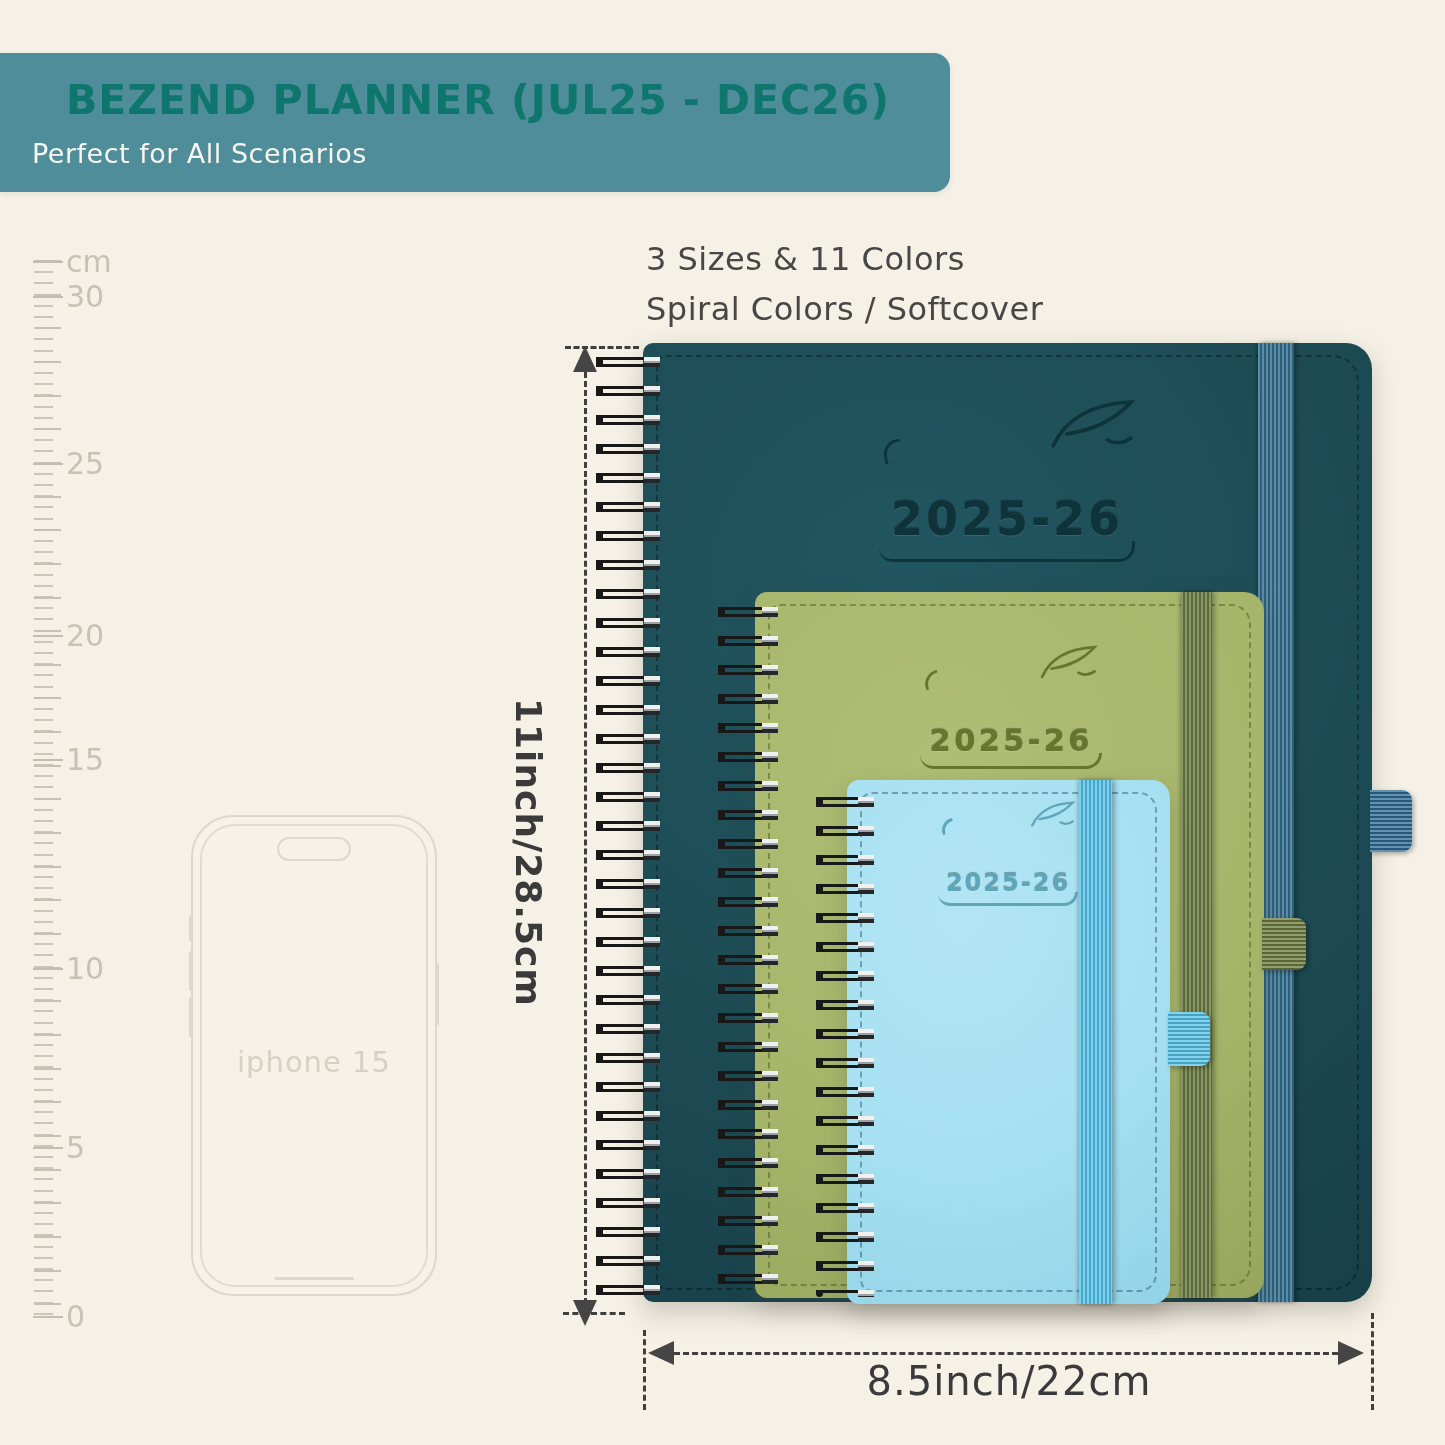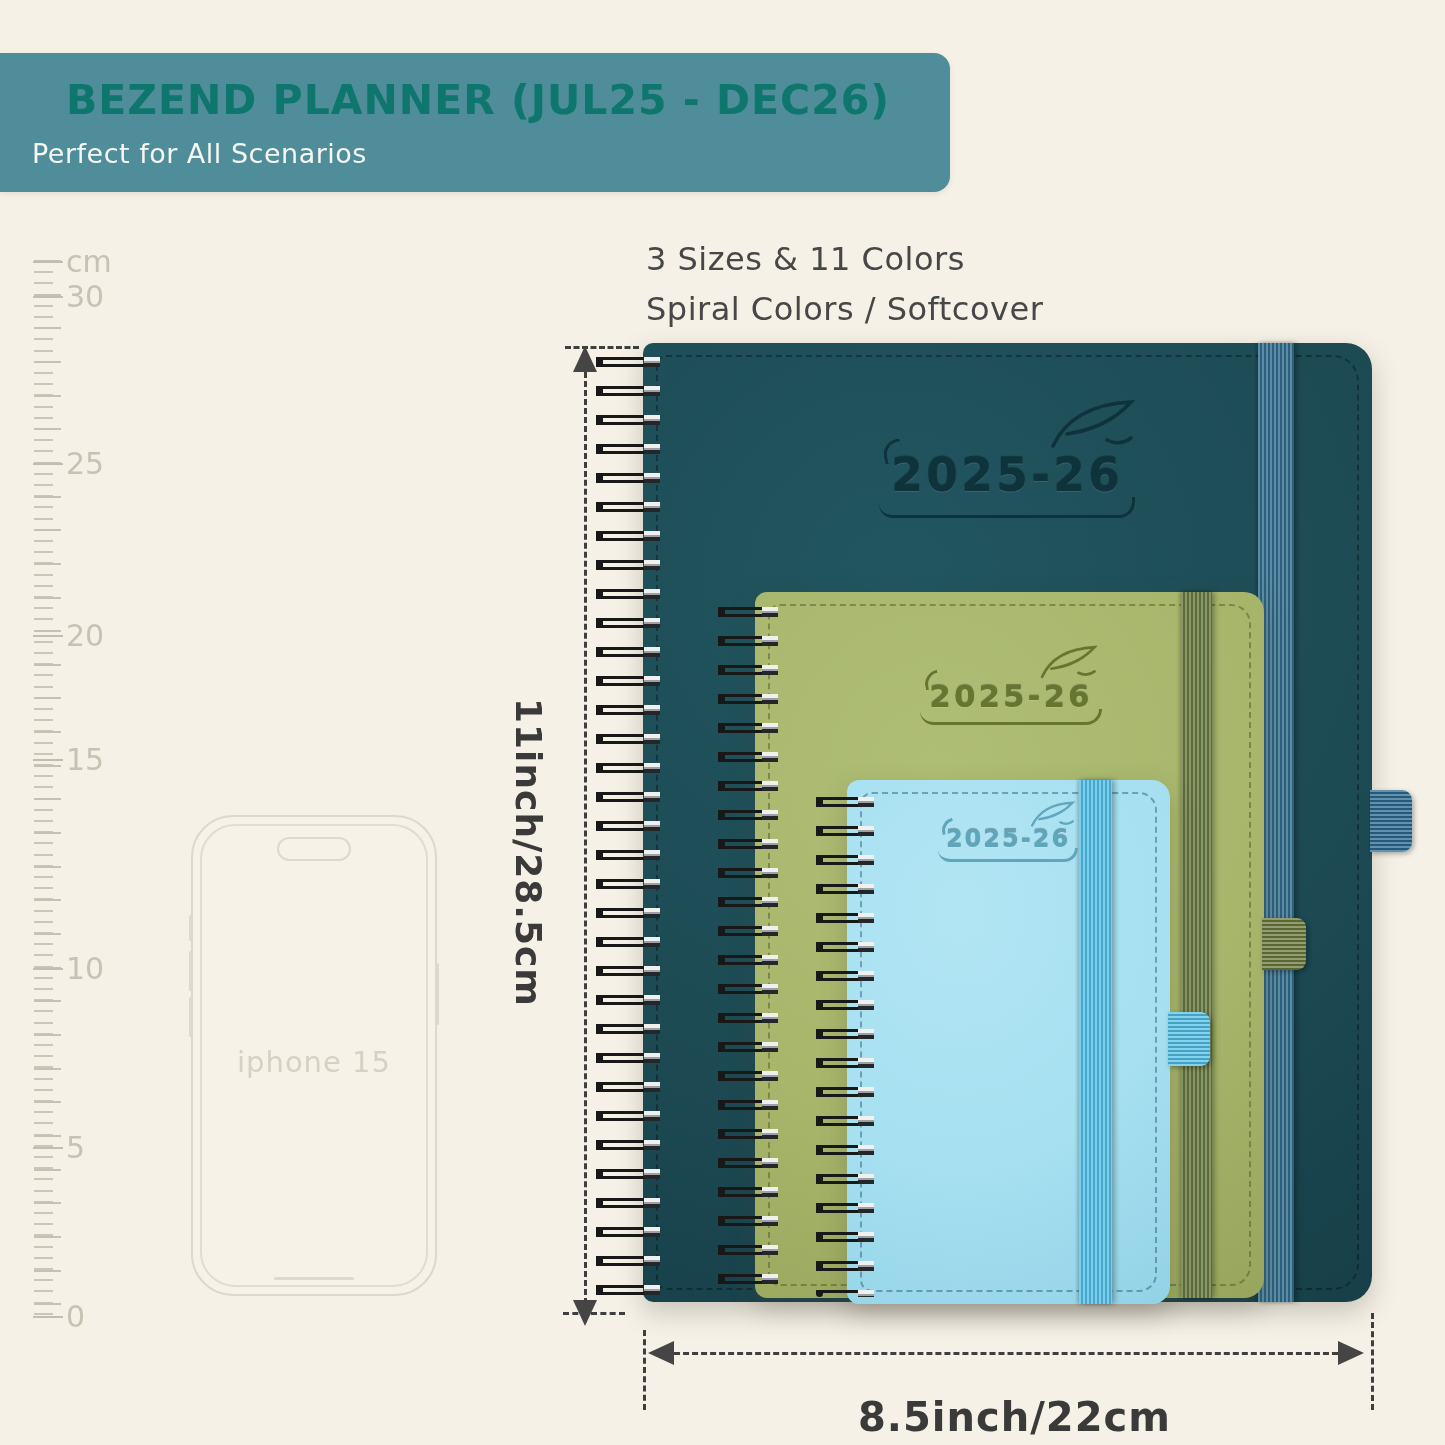--- a/index.html
+++ b/index.html
@@ -130,20 +130,21 @@
   }
   .coils-large{left:596px;top:357px;width:64px;height:940px;}
   .coils-medium{left:718px;top:607px;width:60px;height:686px;z-index:4;}
   .coils-small{left:816px;top:797px;width:58px;height:500px;z-index:6;}
 
   
   .logo{text-align:center;z-index:7;}
   .logo .yr{
     display:inline-block;letter-spacing:3px;font-weight:bold;
     text-shadow:0 1px 0 rgba(255,255,255,.10), 0 -1px 1px rgba(0,0,0,.35);
+    margin-top:44px;
   }
   .logo .arc-tl{
     position:absolute;width:16px;height:20px;
     border-left:3px solid;border-top:3px solid;border-top-left-radius:16px;
     transform:rotate(-12deg);
   }
   .logo .bracket{
     position:absolute;height:18px;
     border-bottom:3px solid;border-right:3px solid;
     border-bottom-left-radius:14px;border-bottom-right-radius:16px;
@@ -175,22 +176,22 @@
   .arrow-up{left:573px;top:346px;border-left:12px solid transparent;border-right:12px solid transparent;border-bottom:26px solid #454545;}
   .arrow-down{left:573px;top:1300px;border-left:12px solid transparent;border-right:12px solid transparent;border-top:26px solid #454545;}
   .arrow-left{left:648px;top:1341px;border-top:12px solid transparent;border-bottom:12px solid transparent;border-right:26px solid #454545;}
   .arrow-right{left:1338px;top:1341px;border-top:12px solid transparent;border-bottom:12px solid transparent;border-left:26px solid #454545;}
   .dim-vtext{
     left:508px;top:698px;height:300px;
     writing-mode:vertical-rl;
     color:#3a3a3a;font-size:36px;font-weight:bold;letter-spacing:1px;white-space:nowrap;
   }
   .dim-htext{
-    left:858px;top:1394px;width:302px;text-align:center;
-    color:#3a3a3a;font-size:40px;font-weight:bold;letter-spacing:1px;white-space:nowrap;
+    left:858px;top:1358px;width:302px;text-align:center;
+    color:#3a3a3a;font-size:40px;font-weight:normal;letter-spacing:1px;white-space:nowrap;
   }
 </style>
 </head>
 <body>
 
 <div class="abs banner"></div>
 <div class="abs banner-title">BEZEND PLANNER (JUL25 - DEC26)</div>
 <div class="abs banner-sub">Perfect for All Scenarios</div>
 
 <div class="abs headline hl1">3 Sizes &amp; 11 Colors</div>

